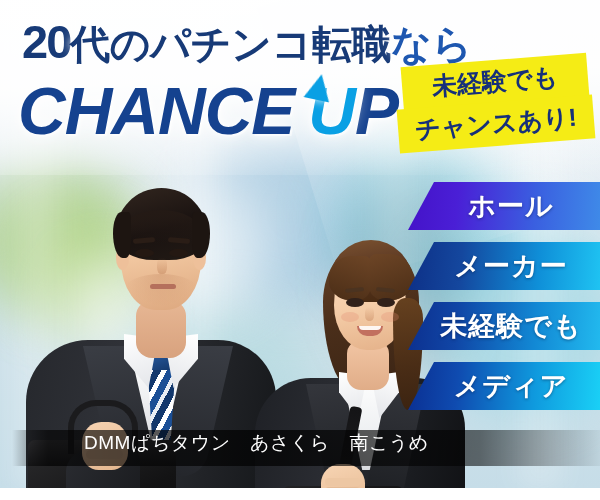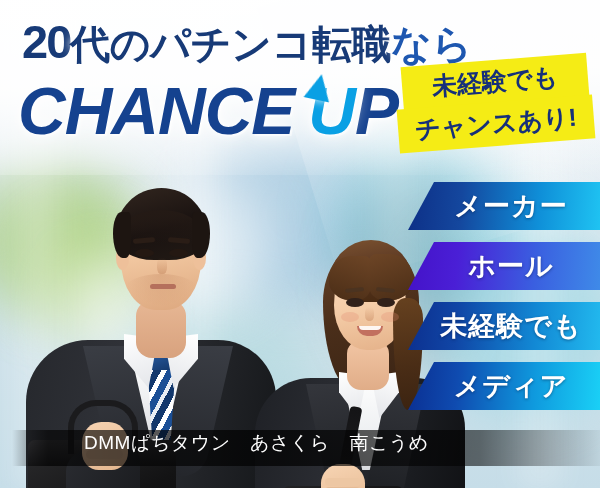--- a/index.html
+++ b/index.html
@@ -512,25 +512,25 @@
 
   <div class="logo"><span>CHANCE</span><span class="up-u">U</span><span class="up-p">P</span></div>
   <div class="logo-arrow"></div>
 
   <div class="badge">
     <div class="badge-bar badge-bar-1">未経験でも</div>
     <div class="badge-bar badge-bar-2">チャンスあり!</div>
   </div>
 
   <div class="cat-list">
+    <div class="cat-btn cat-2">
+        <span>ホール</span>
+      </div>
     <div class="cat-btn cat-1">
         <span>メーカー</span>
-      </div>
-    <div class="cat-btn cat-2">
-        <span>ホール</span>
       </div>
     <div class="cat-btn cat-3">
         <span>未経験でも</span>
       </div>
     <div class="cat-btn cat-5">
         <span>メディア</span>
       </div>
   </div>
 
   <div class="credit">

